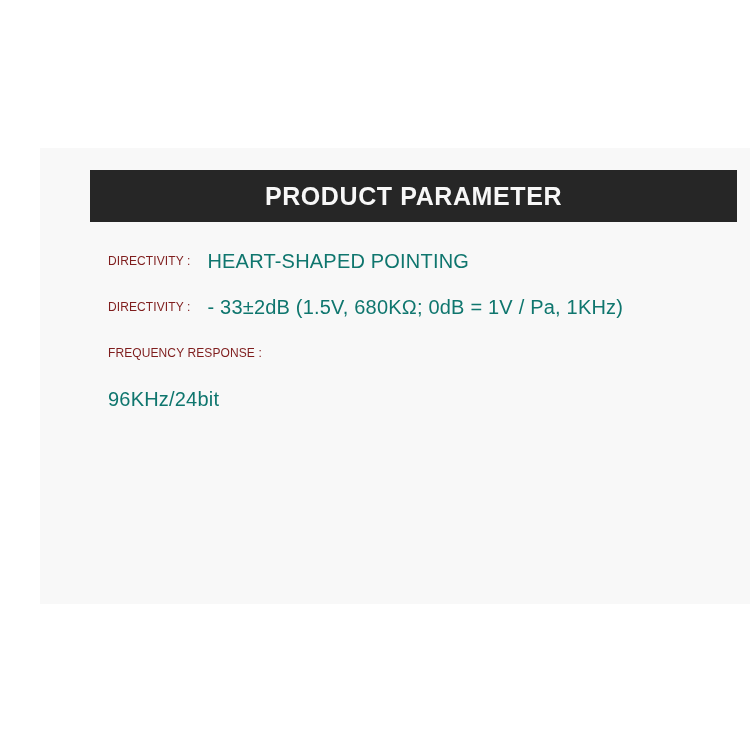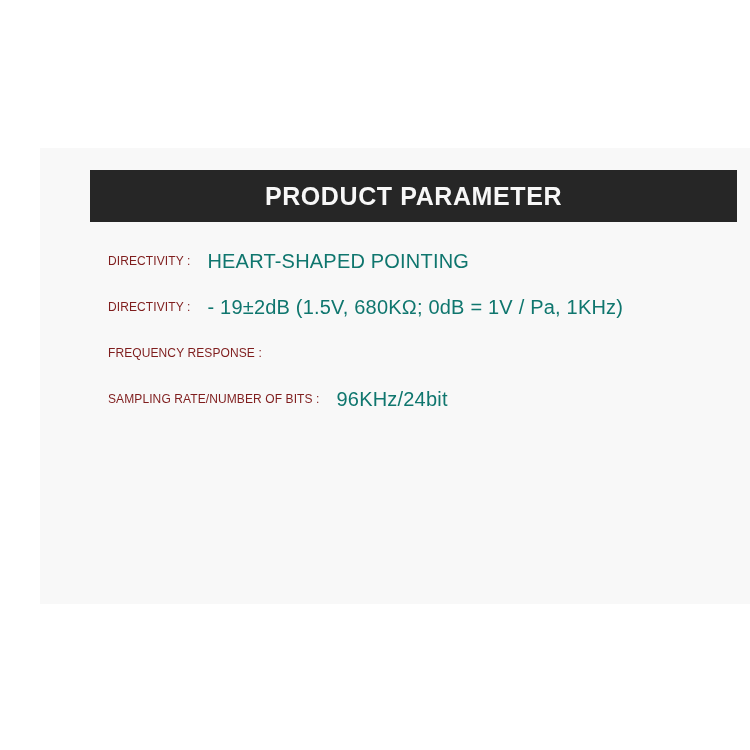--- a/index.html
+++ b/index.html
@@ -70,25 +70,24 @@
       <div class="header-title" style="color: rgb(247, 247, 247);">PRODUCT PARAMETER</div>
     </div>
 
     <div class="rows">
       <div class="row">
         <span class="spec-label">DIRECTIVITY :</span>
         <span class="spec-value">HEART-SHAPED POINTING</span>
       </div>
       <div class="row">
         <span class="spec-label">DIRECTIVITY :</span>
-        <span class="spec-value">- 19±2dB (1.5V, 680KΩ; 0dB = 1V / Pa, 1KHz)</span>
+        <span class="spec-value">- 33±2dB (1.5V, 680KΩ; 0dB = 1V / Pa, 1KHz)</span>
       </div>
       <div class="row">
         <span class="spec-label">FREQUENCY RESPONSE :</span>
       </div>
       <div class="row">
-        <span class="spec-label">SAMPLING RATE/NUMBER OF BITS :</span>
         <span class="spec-value">96KHz/24bit</span>
       </div>
     </div>
 
   </div>
 </div>
 
 </body></html>

